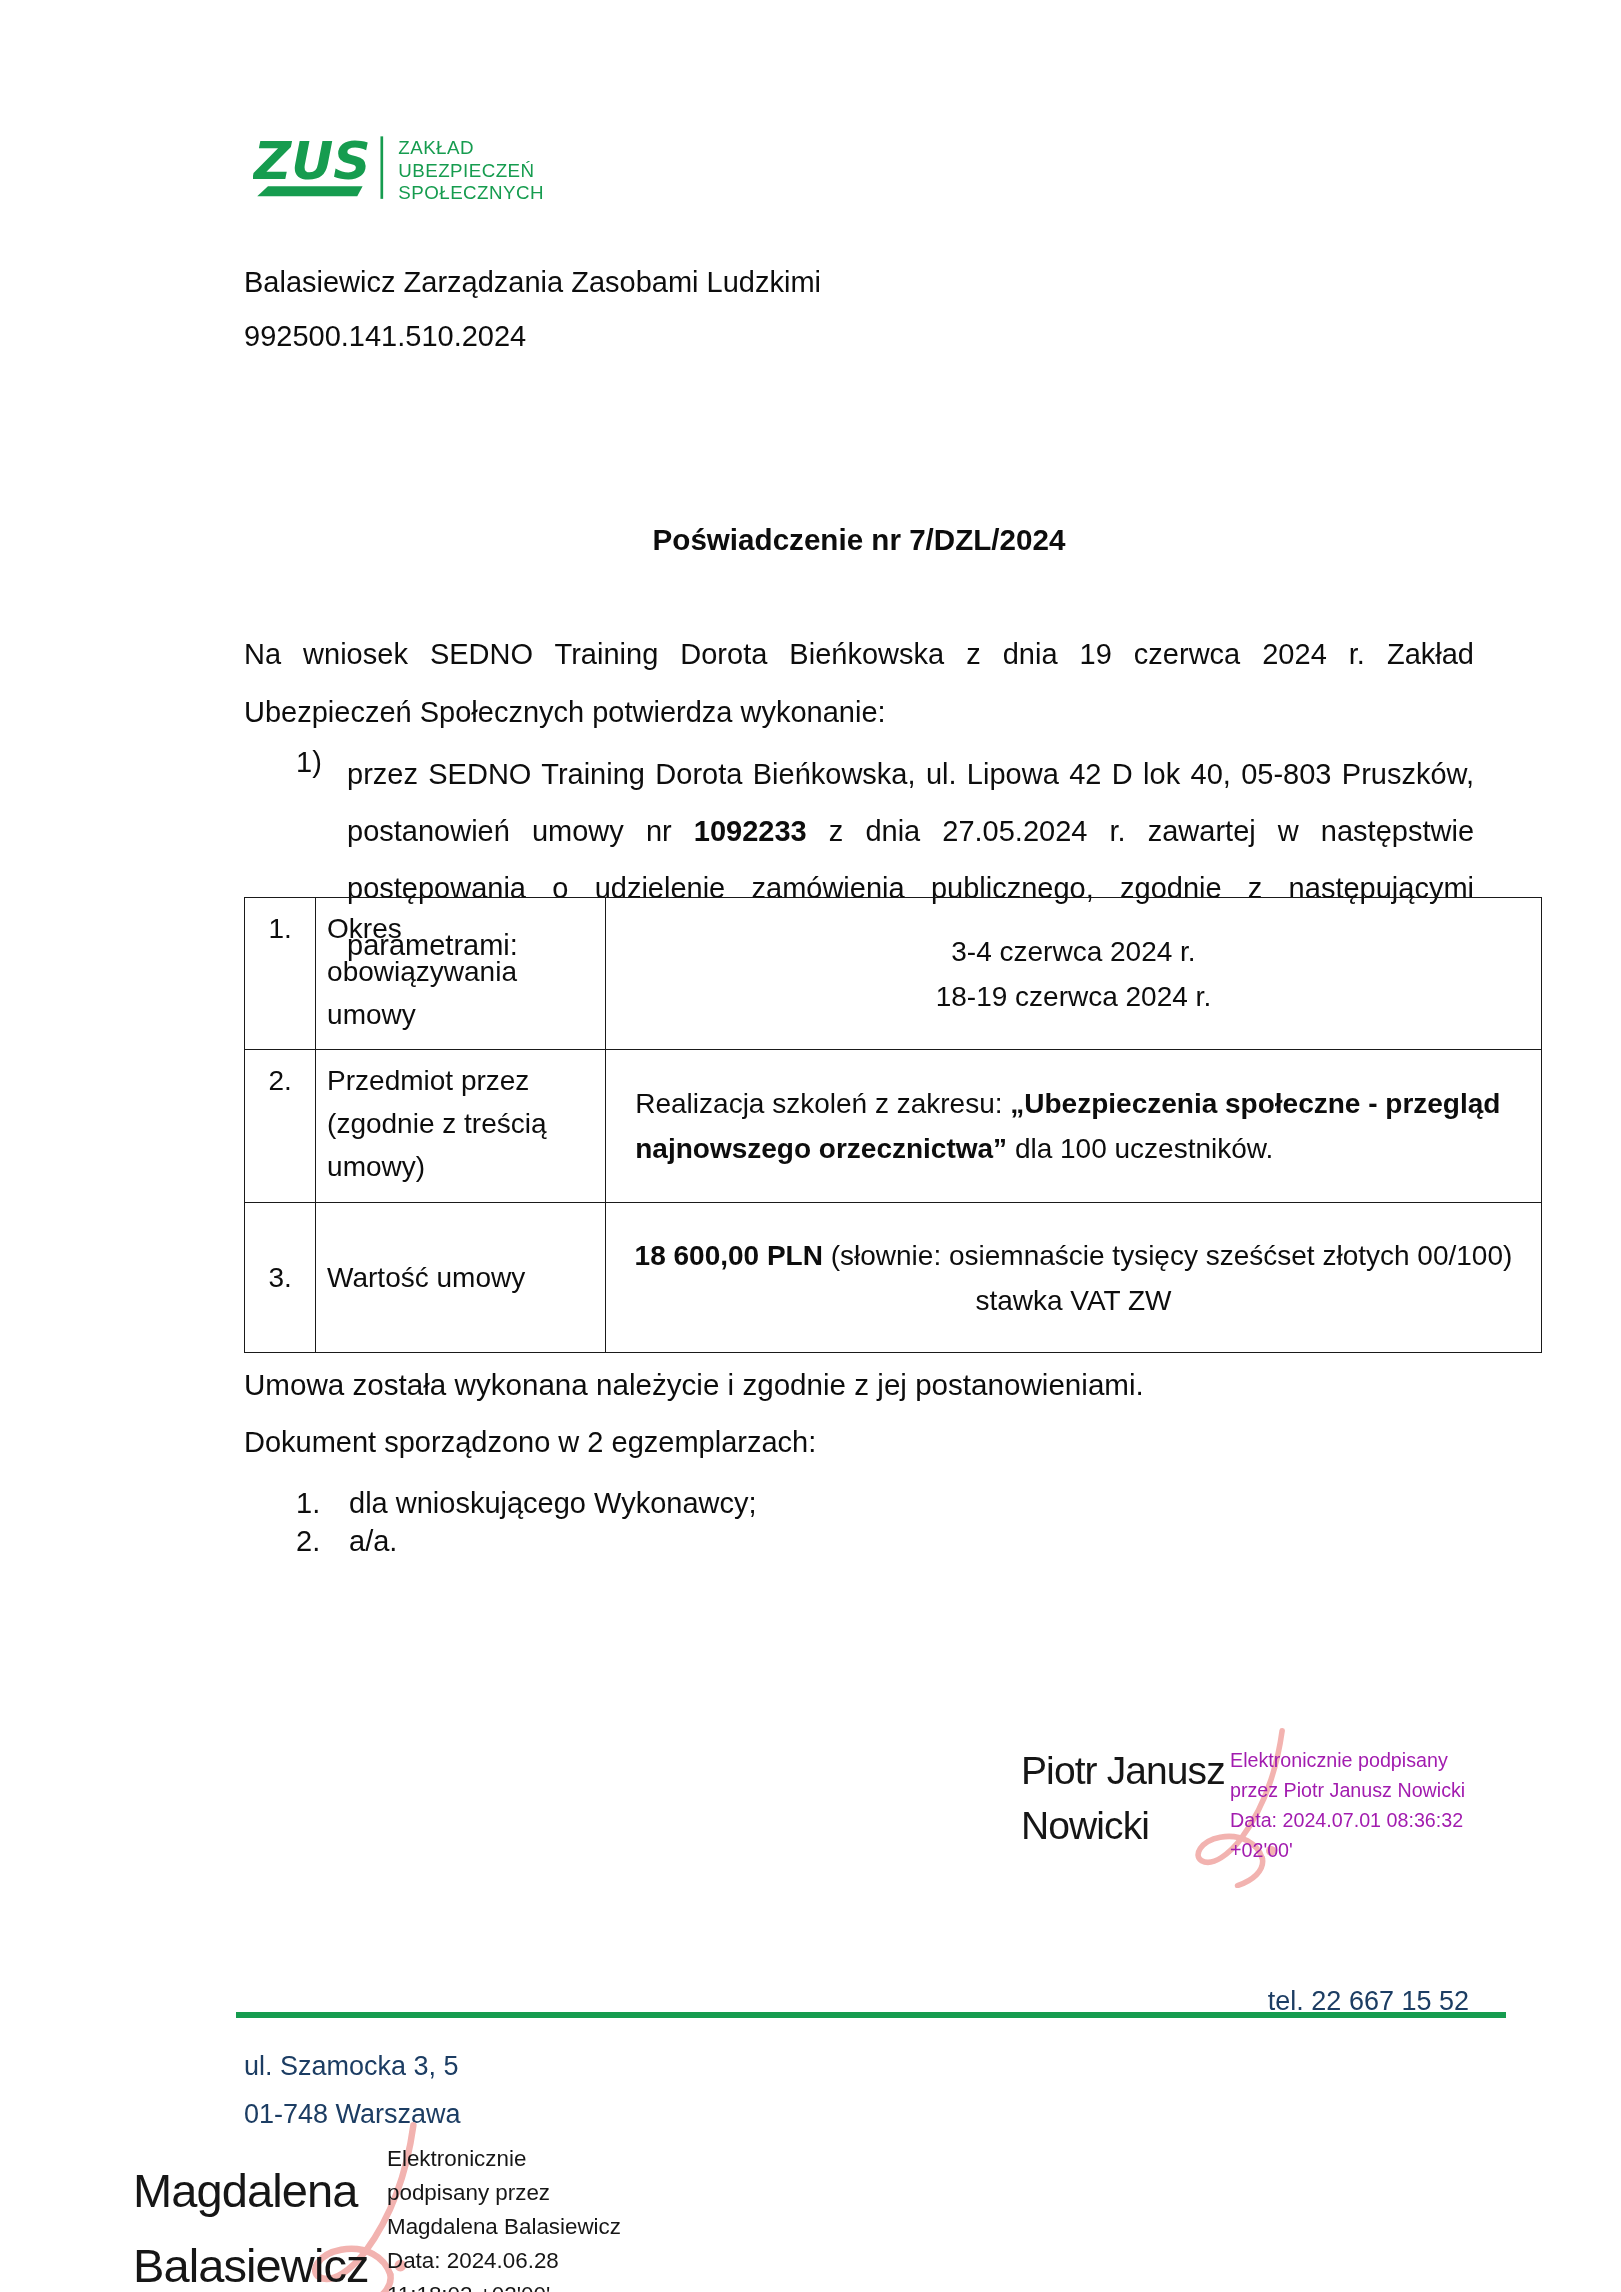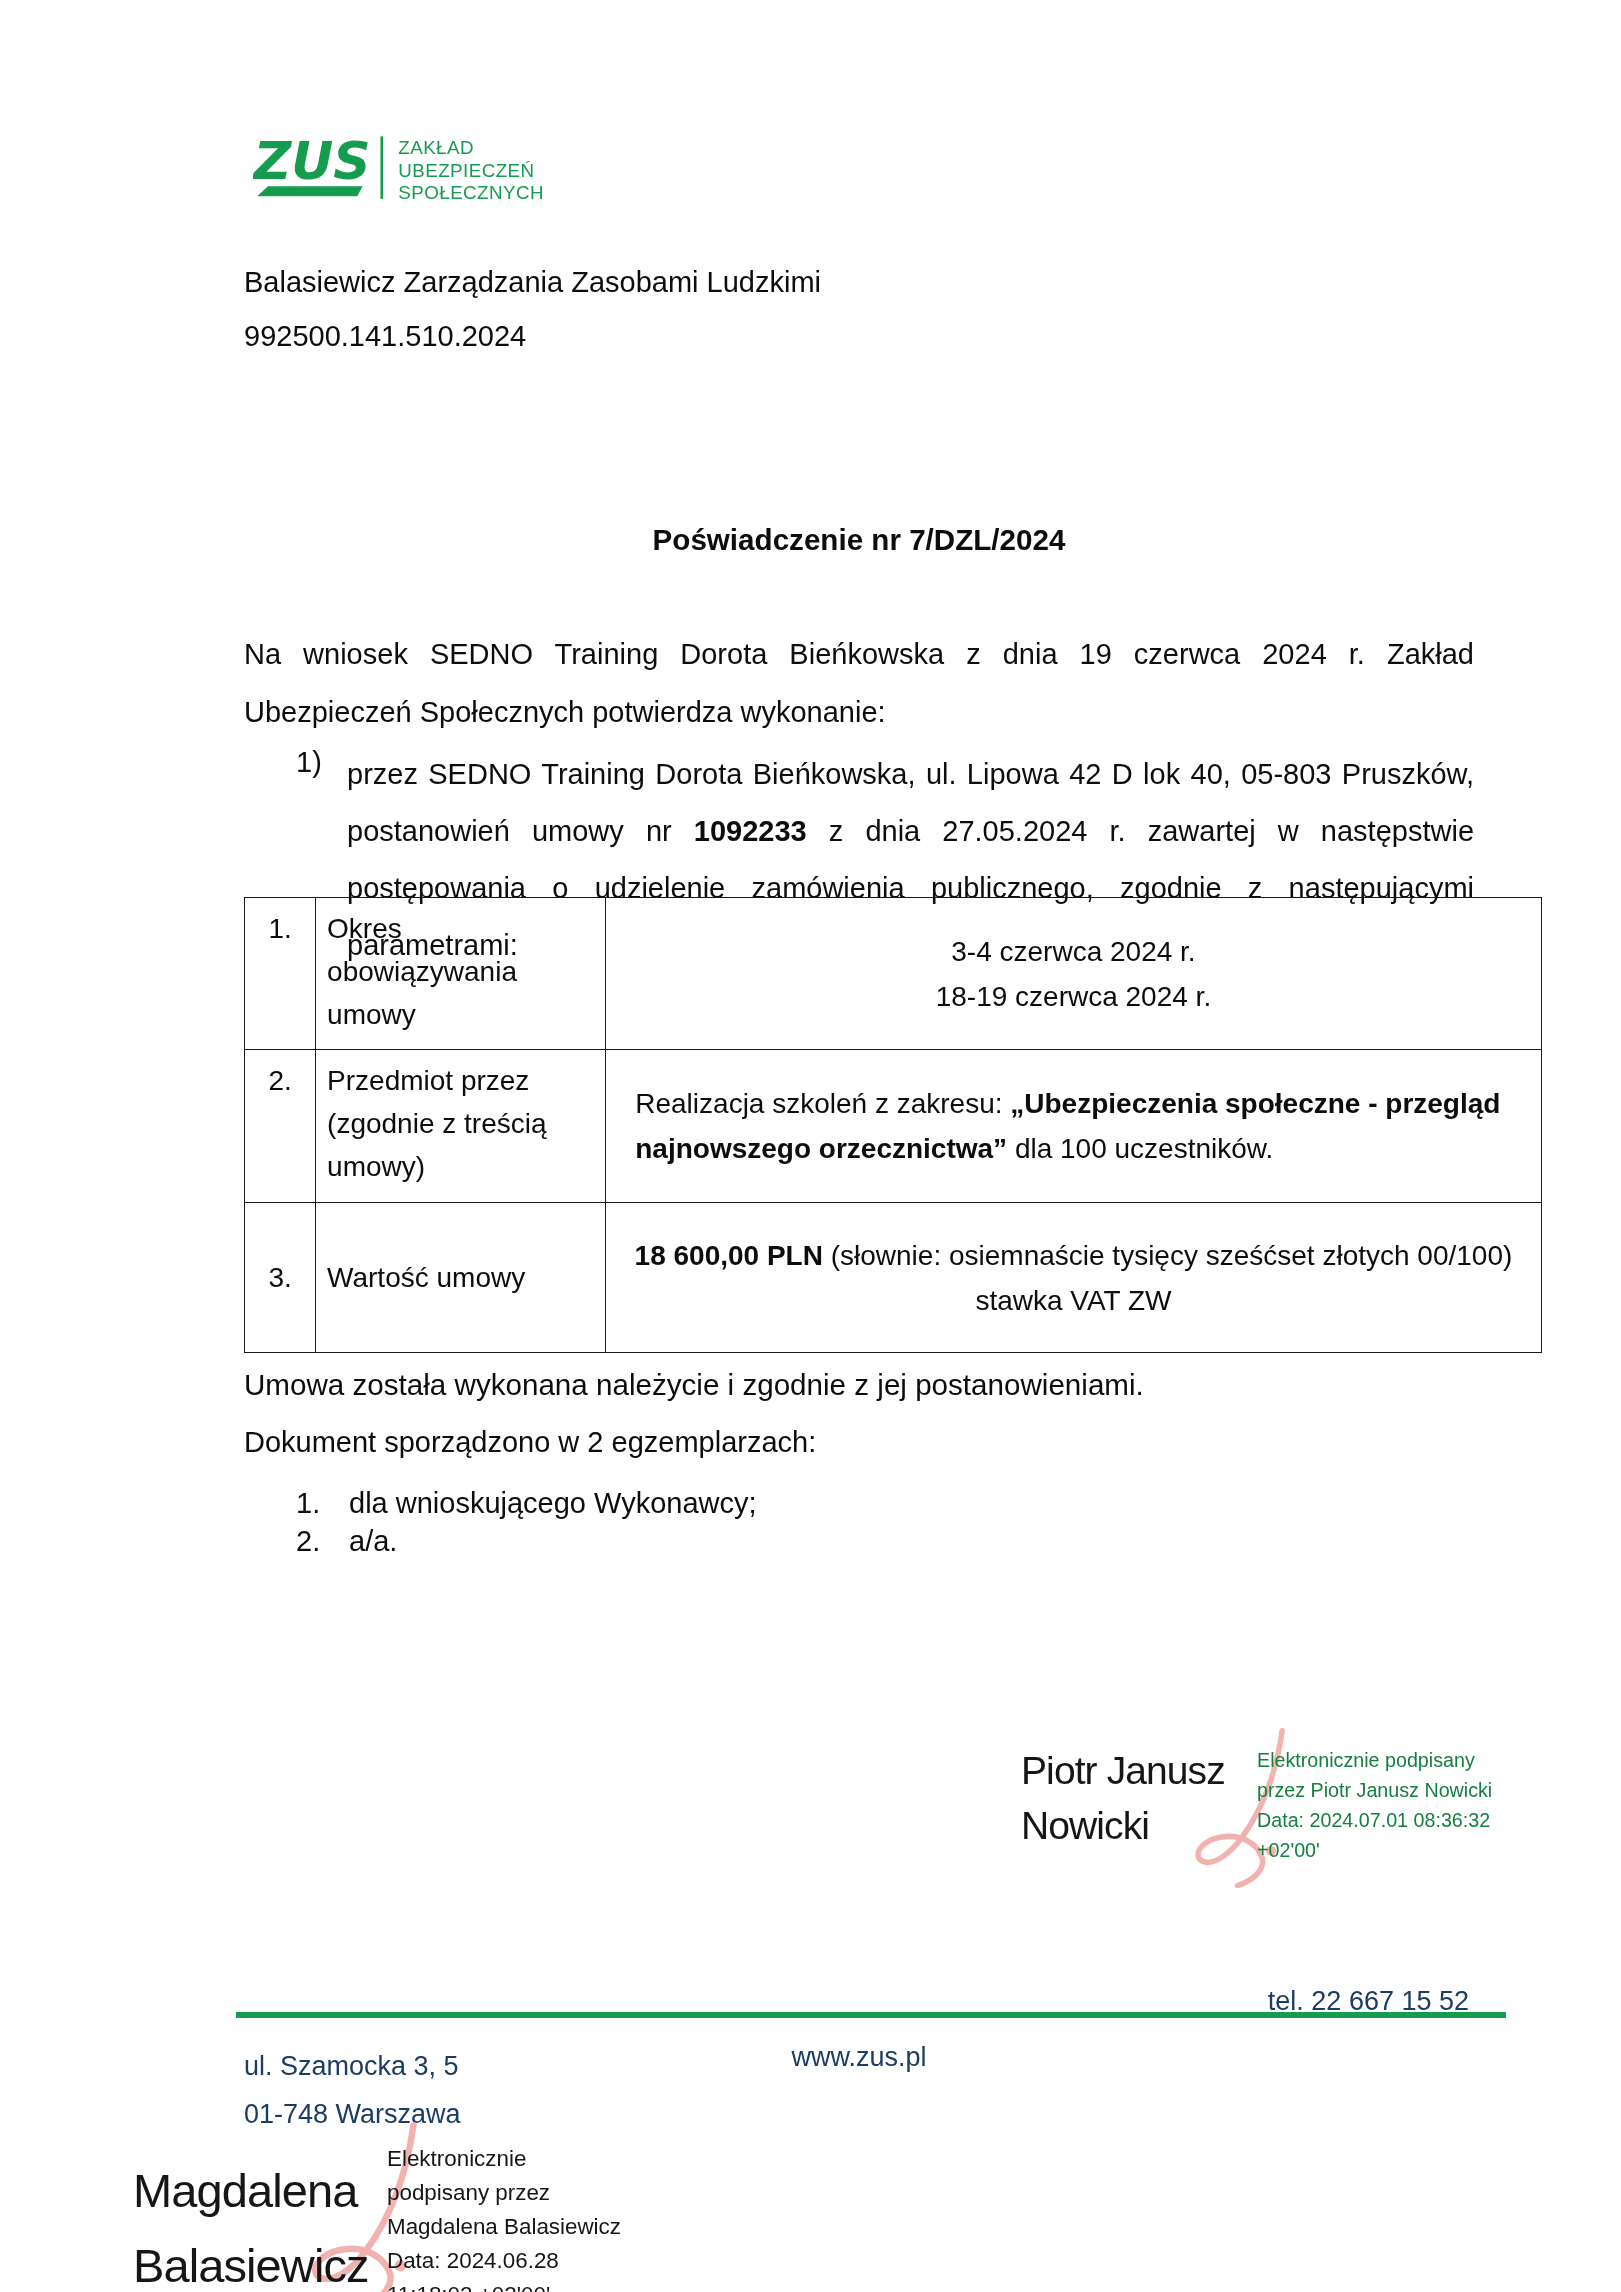--- a/index.html
+++ b/index.html
@@ -47,21 +47,21 @@
   table.params tr.r3 .c-no, table.params tr.r3 .c-label{vertical-align:middle;}
 
   .closing1{left:244px;top:1368px;font-size:29.6px;}
   .closing2{left:244px;top:1426px;font-size:29px;}
   .copy-marker1{left:296px;top:1487px;font-size:29px;}
   .copy-text1{left:349px;top:1487px;font-size:29px;}
   .copy-marker2{left:296px;top:1525px;font-size:29px;}
   .copy-text2{left:349px;top:1525px;font-size:29px;}
 
   .sig-name-right{left:1021px;top:1743px;font-size:39px;line-height:55px;letter-spacing:-0.9px;color:#161616;}
-  .sig-details-right{left:1257px;top:1745px;width:260px;font-size:19.7px;line-height:30px;color:#15803d;}
+  .sig-details-right{left:1230px;top:1745px;width:260px;font-size:19.7px;line-height:30px;color:#a21caf;}
   .swirl-right{left:1171px;top:1727px;}
 
   .footer-rule{left:236px;top:2012px;width:1270px;height:6.3px;background:#169C4F;}
   .footer-text{font-size:27px;color:#1C3D63;}
   .footer-address{left:244px;top:2042px;line-height:48px;}
   .footer-web{left:244px;top:2042px;width:1230px;text-align:center;}
   .footer-phone{top:1986px;right:153px;}
 
   .sig-name-bottom{left:133px;top:2153px;font-size:47px;line-height:75px;letter-spacing:-0.9px;color:#161616;}
   .sig-details-bottom{left:387px;top:2142px;width:269px;font-size:22.4px;line-height:34px;color:#161616;}
@@ -144,21 +144,20 @@
   <div class="abs sig-name-right pre">Piotr Janusz
 Nowicki</div>
   <div class="abs sig-details-right pre">Elektronicznie podpisany
 przez Piotr Janusz Nowicki
 Data: 2024.07.01 08:36:32
 +02'00'</div>
 
   <div class="abs footer-rule"></div>
   <div class="abs footer-address footer-text pre">ul. Szamocka 3, 5
 01-748 Warszawa</div>
-  <div class="abs footer-web footer-text">www.zus.pl</div>
   <div class="abs footer-phone footer-text">tel. 22 667 15 52</div>
 
   <div class="abs swirl-bottom">
     <svg width="166" height="188" viewBox="0 0 100 130">
       <g stroke="#F2AFAC" stroke-width="4.5" fill="none" stroke-linecap="round" opacity="0.95">
         <path d="M80 3 C76 32 66 64 47 90 C38 102 24 113 15 108 C8 104 14 92 30 89 C47 86 60 94 64 106"></path>
         <path d="M64 106 C66 116 56 124 44 128"></path>
       </g>
       <circle cx="71" cy="100" r="4" fill="#F2AFAC" opacity="0.95"></circle>
     </svg>

